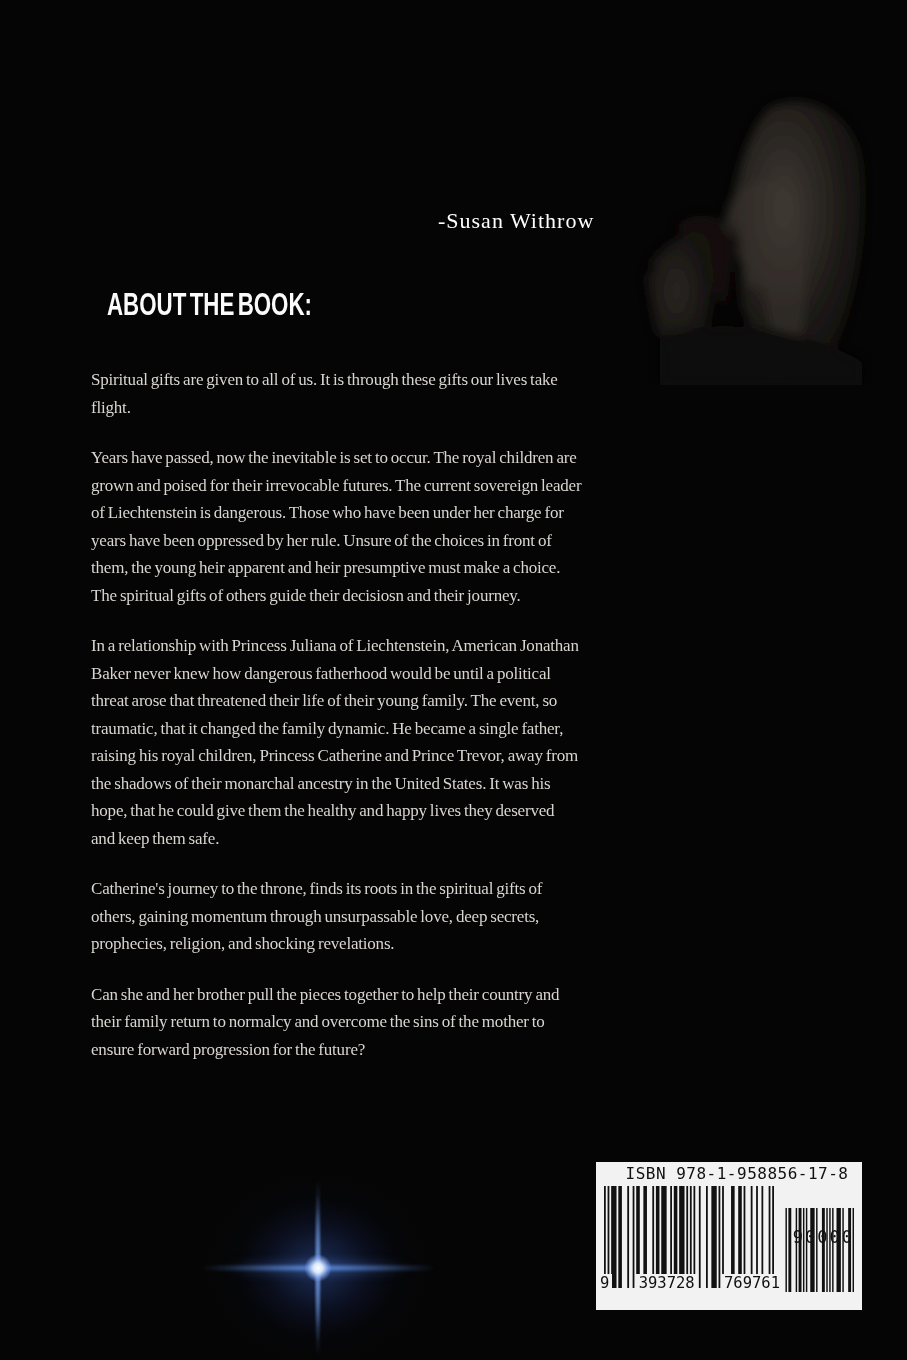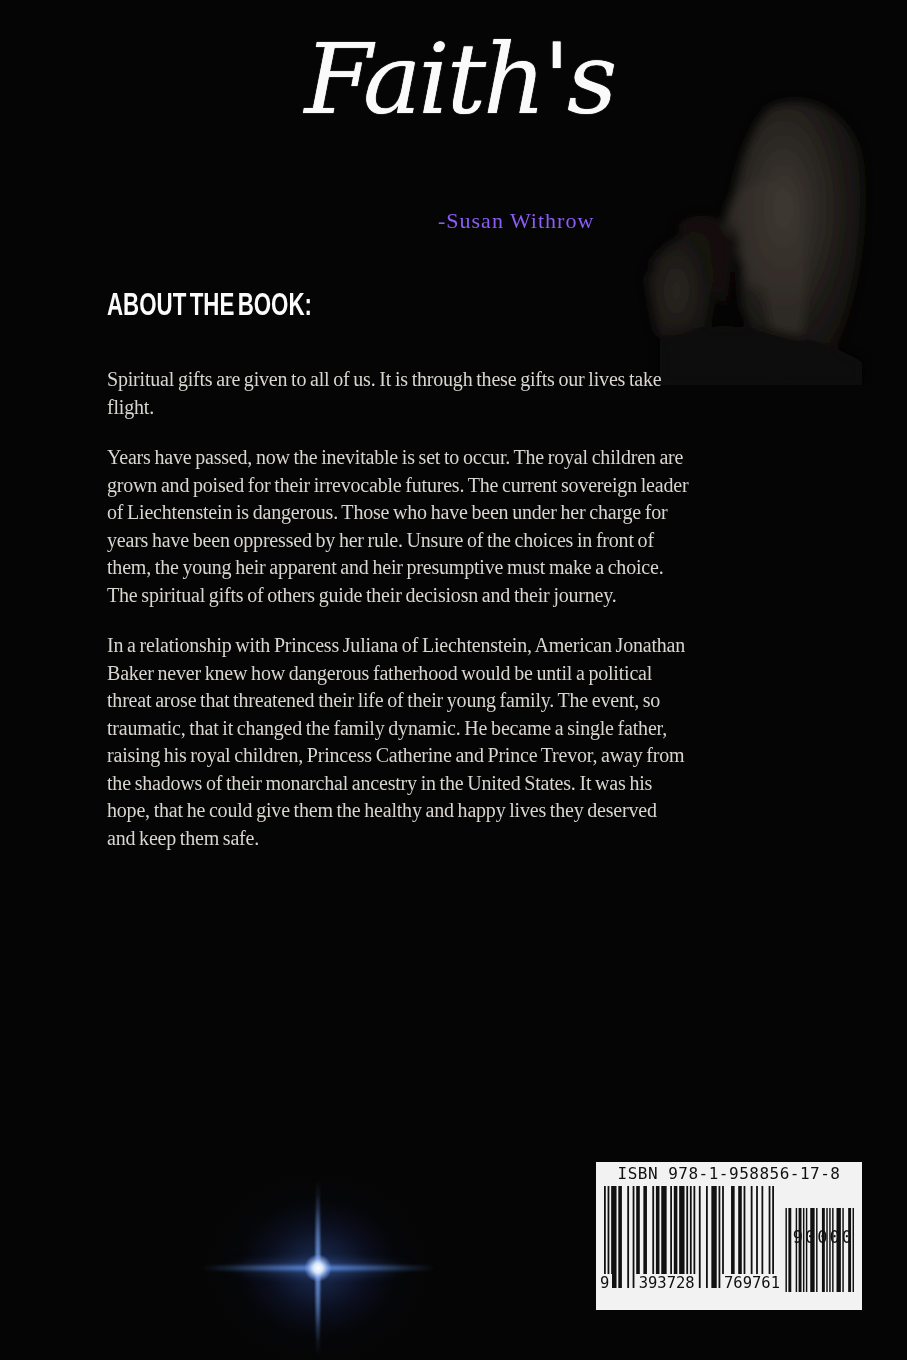--- a/index.html
+++ b/index.html
@@ -17,36 +17,36 @@
   .title-script{
     font-family:"DejaVu Serif",serif;font-style:italic;
     font-size:98px;line-height:1.1;letter-spacing:-3px;color:#fafafa;
     text-shadow:0 0 1px #fff;
   }
   .title-sub{
     font-family:"Liberation Serif",serif;font-size:31px;letter-spacing:5px;
     margin-top:14px;color:#f2f2f2;white-space:nowrap;
   }
   .byline{
-    position:absolute;left:438px;top:208px;font-size:22px;color:#8b5cf6;
+    position:absolute;left:438px;top:208px;font-size:22px;color:#ffffff;
     letter-spacing:1px;white-space:nowrap;
   }
 
   
   .about-heading{
     position:absolute;left:107px;top:287px;
     font-family:"Liberation Sans",sans-serif;font-weight:bold;font-size:31px;
     color:#fbfbfb;letter-spacing:0;word-spacing:-4px;white-space:nowrap;
     transform:scaleX(.72);transform-origin:left top;
   }
 
   
   .body-copy{
-    position:absolute;left:107px;top:366px;width:700px;
-    color:#d9d5d0;font-size:20px;line-height:27.5px;
+    position:absolute;left:91px;top:366px;width:700px;
+    color:#d9d5d0;font-size:17px;line-height:27.5px;
     letter-spacing:-0.2px;word-spacing:-1px;
   }
   .body-copy p{margin:0 0 23px 0;white-space:pre-line;}
 
   
   .flare{position:absolute;left:205px;top:1163px;width:225px;height:210px;pointer-events:none;}
   .flare>div{position:absolute;left:50%;top:50%;transform:translate(-50%,-50%);}
   .flare-glow{width:225px;height:195px;
     background:radial-gradient(ellipse closest-side,rgba(50,85,165,.50),rgba(25,40,95,.28) 45%,rgba(10,15,35,.14) 70%,rgba(0,0,0,0) 100%);}
   .rayH{width:235px;height:5px;background:linear-gradient(90deg,rgba(0,0,0,0),rgba(90,140,220,.9),rgba(0,0,0,0));filter:blur(1.5px);}
@@ -59,21 +59,21 @@
   .rayD4{transform:translate(-50%,-50%) rotate(-65deg);height:120px;}
   .flare-core{width:26px;height:26px;
     background:radial-gradient(circle,#ffffff 0%,rgba(225,238,255,.95) 25%,rgba(140,180,255,.5) 55%,rgba(0,0,0,0) 75%);}
 
   
   .barcode-box{
     position:absolute;left:596px;top:1162px;width:266px;height:148px;
     background:#f2f2f2;color:#111;
     font-family:"DejaVu Sans Mono",monospace;
   }
-  .isbn-line{position:absolute;left:0;top:2px;width:100%;text-align:center;font-size:16px;letter-spacing:.5px;white-space:nowrap;}
+  .isbn-line{position:absolute;left:8px;top:2px;width:100%;text-align:center;font-size:16px;letter-spacing:.5px;white-space:nowrap;}
   .bars-main{position:absolute;left:8px;top:24px;width:170px;height:102px;}
   .bars-addon{position:absolute;left:188px;top:46px;width:70px;height:84px;}
   .addon-text{position:absolute;left:184px;top:21px;width:74px;text-align:right;font-size:17px;letter-spacing:2px;white-space:nowrap;margin-top:44px;}
   .digits-row{position:absolute;left:1px;top:112px;width:186px;display:flex;justify-content:space-between;font-size:15.5px;}
   .digit-group{background:#f2f2f2;padding:0 3px;line-height:18px;}
 </style>
 </head>
 <body>
 
 <div class="portraits">
@@ -96,21 +96,20 @@
       <path d="M150,32 C192,14 238,42 242,92 C247,152 236,222 216,272 L150,308 L122,232 C119,202 123,172 116,152 C101,147 105,131 113,119 C119,96 126,56 150,32 Z" fill="url(#fg1)" opacity="0.92"></path>
       <path d="M119,116 C113,131 105,143 101,153 C107,159 113,159 117,167 C113,177 117,187 125,191 C121,206 129,216 143,213 L151,252 L181,262 C191,202 186,152 179,122 C161,101 136,101 119,116 Z" fill="#3b352f" opacity="0.5"></path>
       <path d="M60,162 C76,151 89,159 93,177 C97,197 95,227 87,252 L60,288 L36,257 C31,237 29,217 25,202 C31,198 33,192 31,186 C39,177 47,168 60,162 Z" fill="url(#fg2)" opacity="0.8"></path>
       <path d="M55,152 C81,131 106,141 111,166 C113,186 109,212 105,237 L91,202 C93,182 85,163 66,159 Z" fill="#16130f" opacity="0.9"></path>
       <path d="M40,262 C92,241 182,251 242,287 L242,310 L40,310 Z" fill="#100e0c" opacity="0.9"></path>
     </g>
   </svg>
 </div>
 
 <div class="title-wrap">
-  <div class="title-script">Faith's</div>
 </div>
 <div class="byline">-Susan Withrow</div>
 
 <div class="about-heading">ABOUT THE BOOK:</div>
 
 <div class="body-copy">
   <p>Spiritual gifts are given to all of us. It is through these gifts our lives take
 flight.</p>
   <p>Years have passed, now the inevitable is set to occur. The royal children are
 grown and poised for their irrevocable futures. The current sovereign leader
@@ -119,20 +118,26 @@
 them, the young heir apparent and heir presumptive must make a choice.
 The spiritual gifts of others guide their decisiosn and their journey.</p>
   <p>In a relationship with Princess Juliana of Liechtenstein, American Jonathan
 Baker never knew how dangerous fatherhood would be until a political
 threat arose that threatened their life of their young family. The event, so
 traumatic, that it changed the family dynamic.  He became a single father,
 raising his royal children, Princess Catherine and Prince Trevor, away from
 the shadows of their monarchal ancestry in the United States. It was his
 hope, that he could give them the healthy and happy lives they deserved
 and keep them safe.</p>
+  <p>Catherine's journey to the throne, finds its roots in the spiritual gifts of
+others, gaining momentum through unsurpassable love, deep secrets,
+prophecies, religion, and shocking revelations.</p>
+  <p>Can she and her brother pull the pieces together to help their country and
+their family return to normalcy and overcome the sins of the mother to
+ensure forward progression for the future?</p>
 </div>
 
 <div class="flare">
   <div class="flare-glow"></div>
   <div class="rayH2"></div>
   <div class="rayH"></div>
   <div class="rayV"></div>
   <div class="rayD rayD1"></div>
   <div class="rayD rayD2"></div>
   <div class="rayD rayD3"></div>

